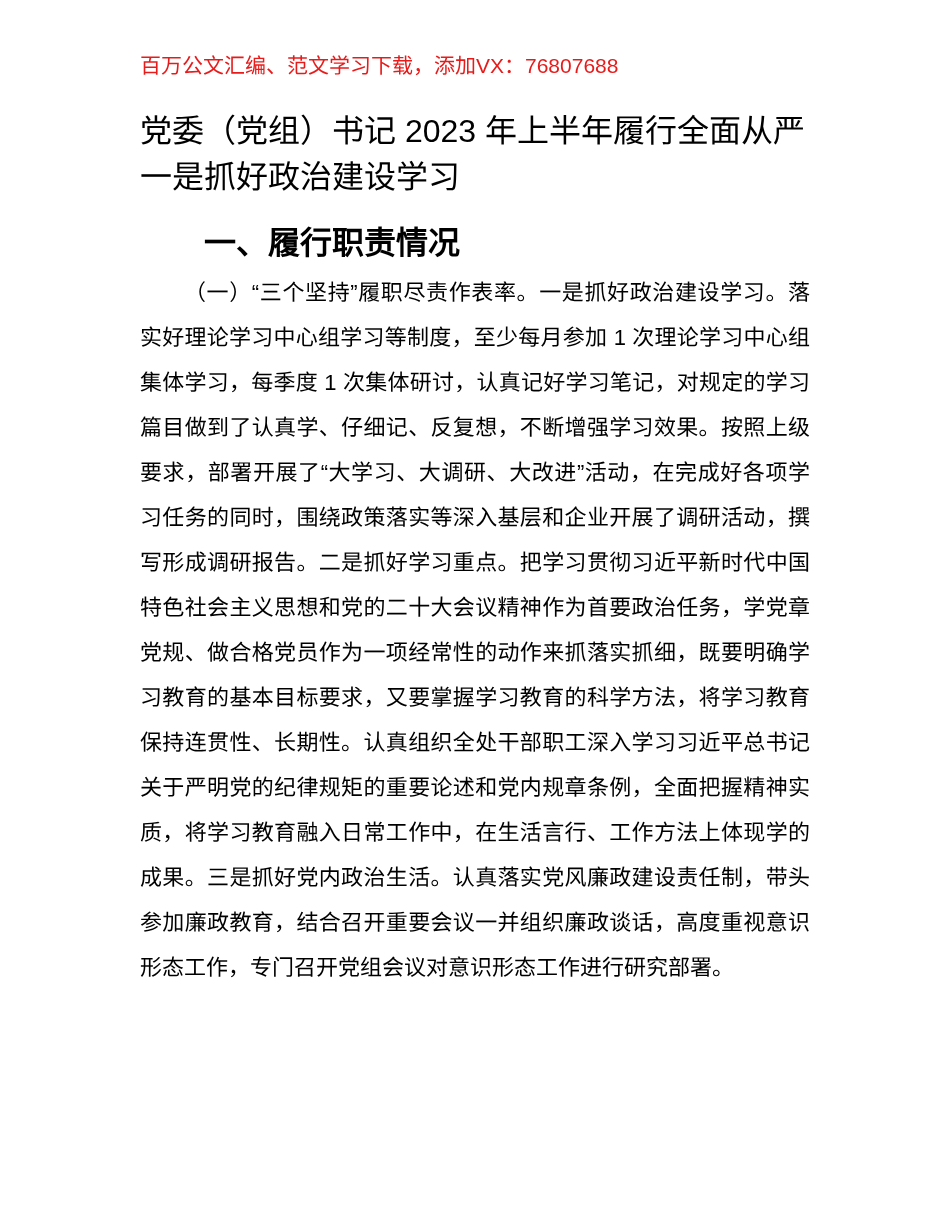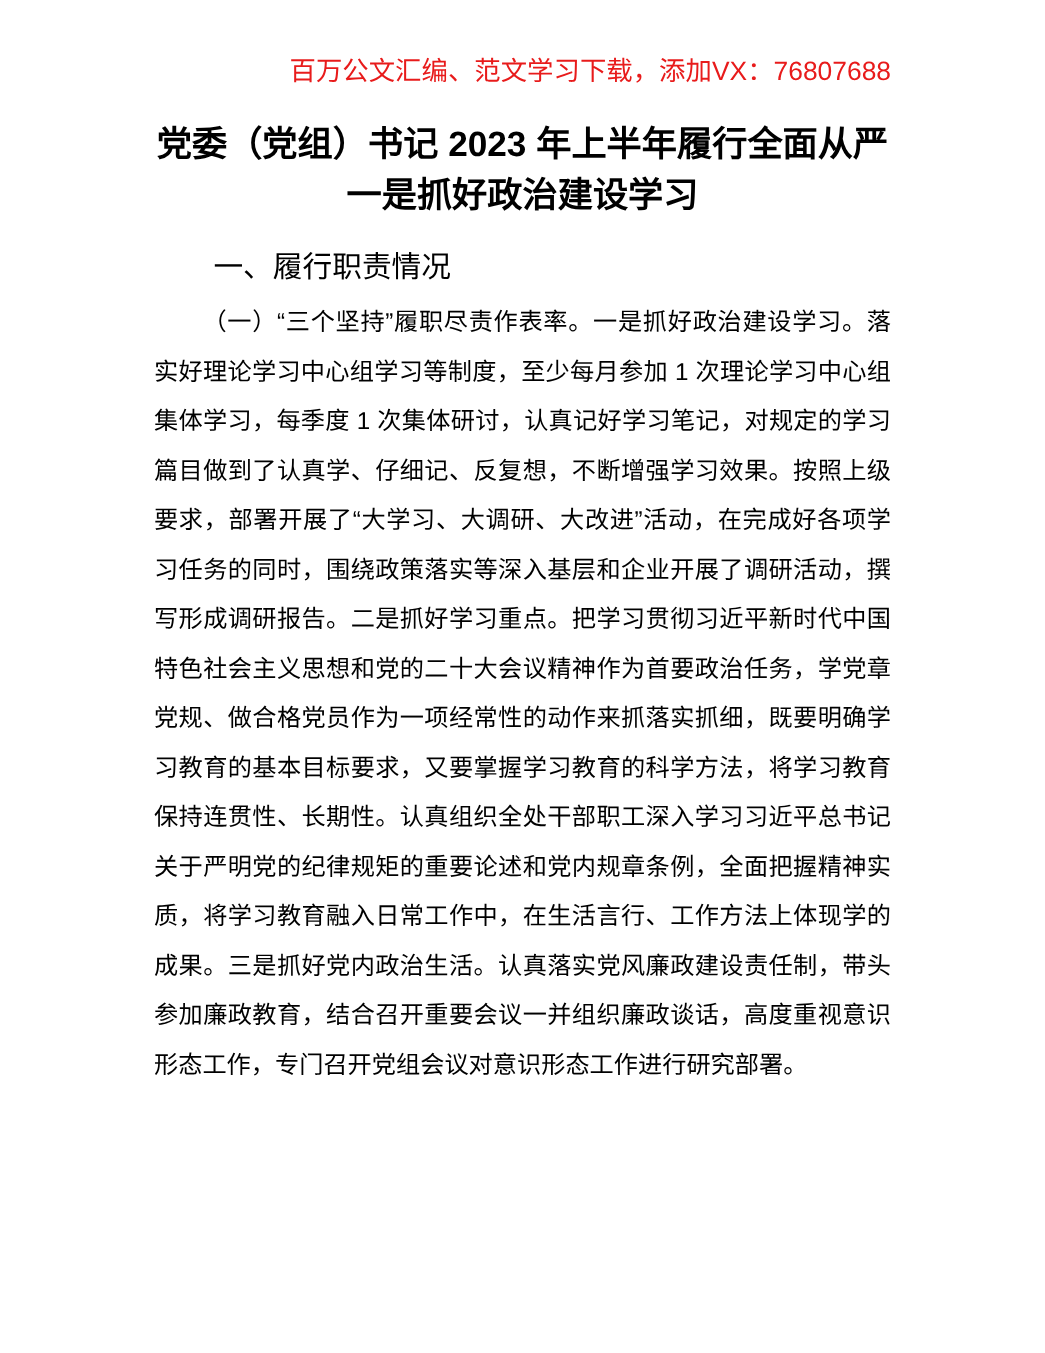--- a/index.html
+++ b/index.html
@@ -16,38 +16,37 @@
   }
   .page {
     box-sizing: border-box;
     width: 950px;
     height: 1230px;
     padding: 0 140px;
     background: #ffffff;
   }
   .promo-banner {
     margin-top: 50px;
-    text-align: right;
-    font-size: 24px;
+    text-align: left;
+    font-size: 21px;
     line-height: 32px;
     color: #e81b1b;
     white-space: nowrap;
   }
   .doc-title {
     margin-top: 26px;
-    text-align: center;
     font-size: 32px;
-    font-weight: bold;
+    font-weight: normal;
     line-height: 46px;
     color: #000000;
   }
   .section-heading {
     margin-top: 5px;
-    font-size: 27px;
-    font-weight: normal;
+    font-size: 32px;
+    font-weight: bold;
     line-height: 45px;
     text-indent: 2em;
     margin-bottom: 0;
   }
   .body-paragraph {
     margin: 4px 0 0 0;
     font-size: 22px;
     line-height: 45px;
     text-align: justify;
     text-justify: inter-character;

